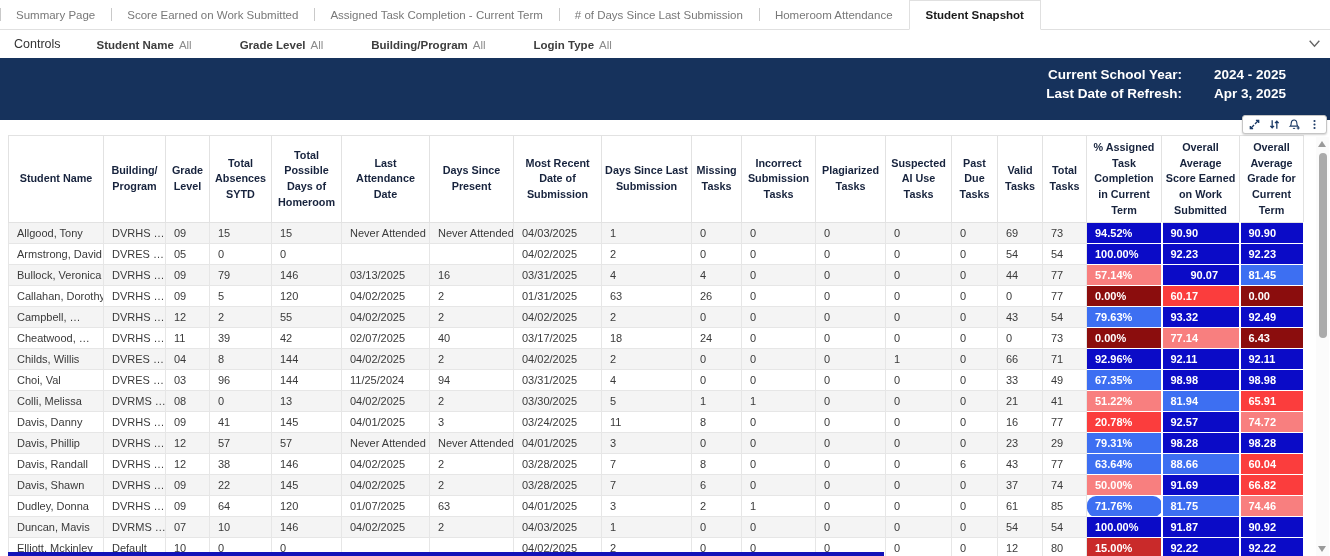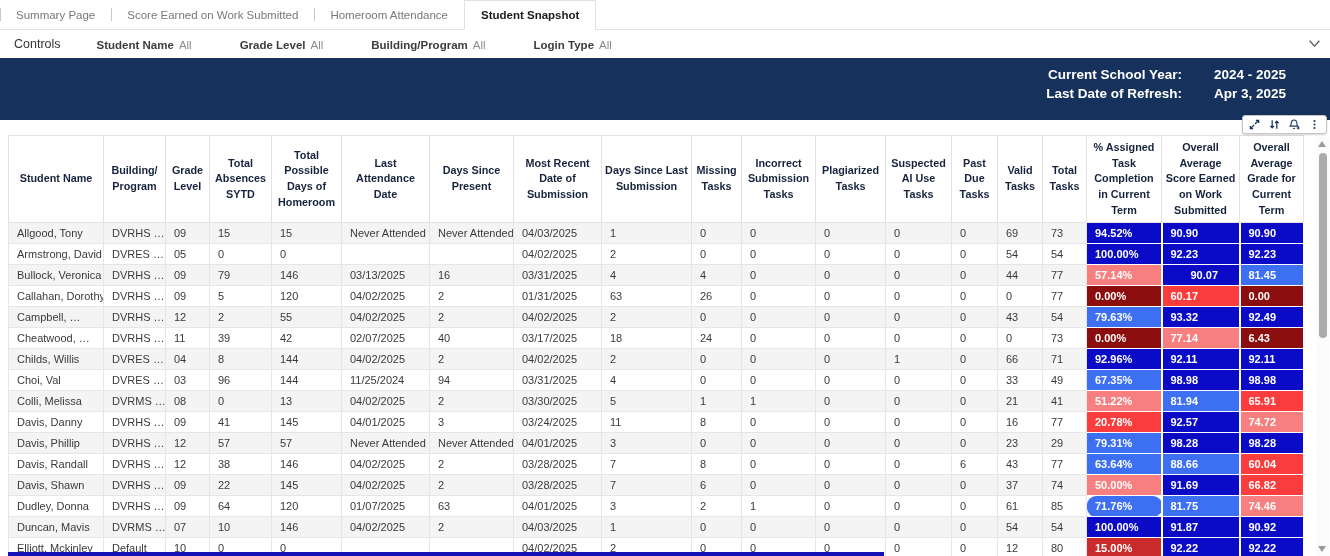--- a/index.html
+++ b/index.html
@@ -72,20 +72,22 @@
     background:#1212b8; z-index:5; }
 </style>
 </head>
 <body>
 
 <div class="app">
 
   <div class="tabbar" id="tabbar">
       <div class="tab">Summary Page</div>
       <div class="tab">Score Earned on Work Submitted</div>
+      <div class="tab">Assigned Task Completion - Current Term</div>
+      <div class="tab"># of Days Since Last Submission</div>
       <div class="tab">Homeroom Attendance</div>
       <div class="tab active">Student Snapshot</div>
     </div>
 
   <div class="controls">
     <span class="controls-label">Controls</span>
     <div id="filters" style="display:flex;">
         <div class="filter"><span class="fname">Student Name</span><span class="fval">All</span></div>
         <div class="filter"><span class="fname">Grade Level</span><span class="fval">All</span></div>
         <div class="filter"><span class="fname">Building/Program</span><span class="fval">All</span></div>

